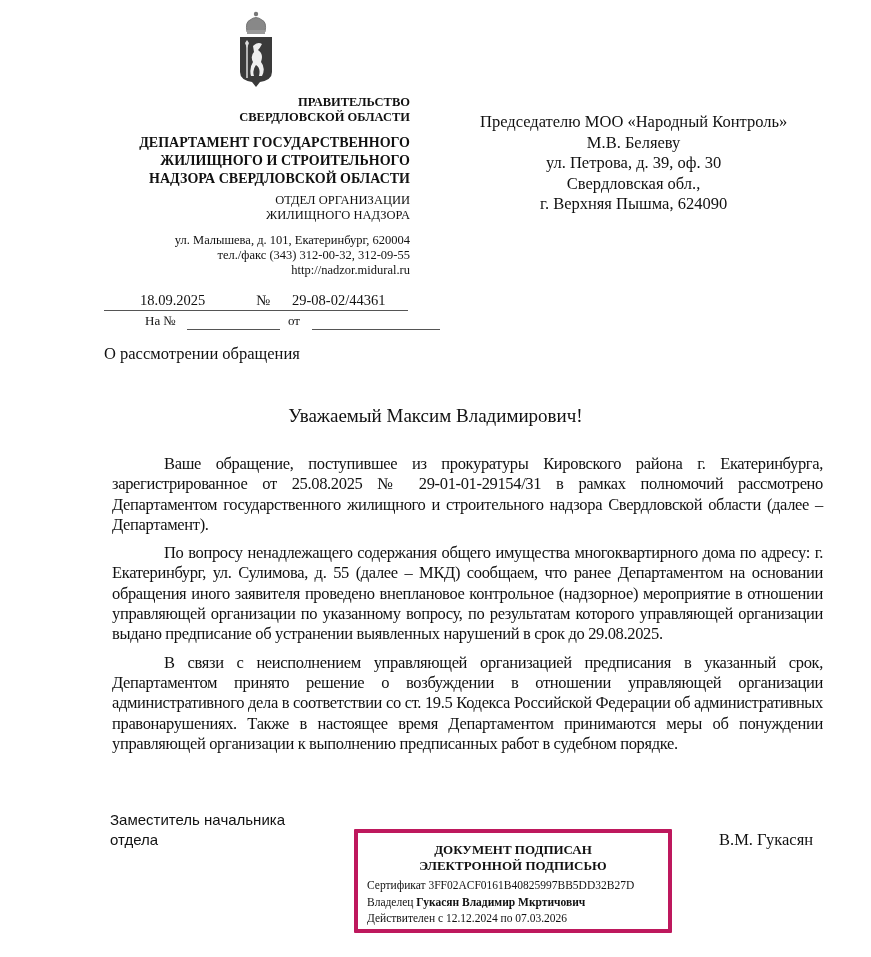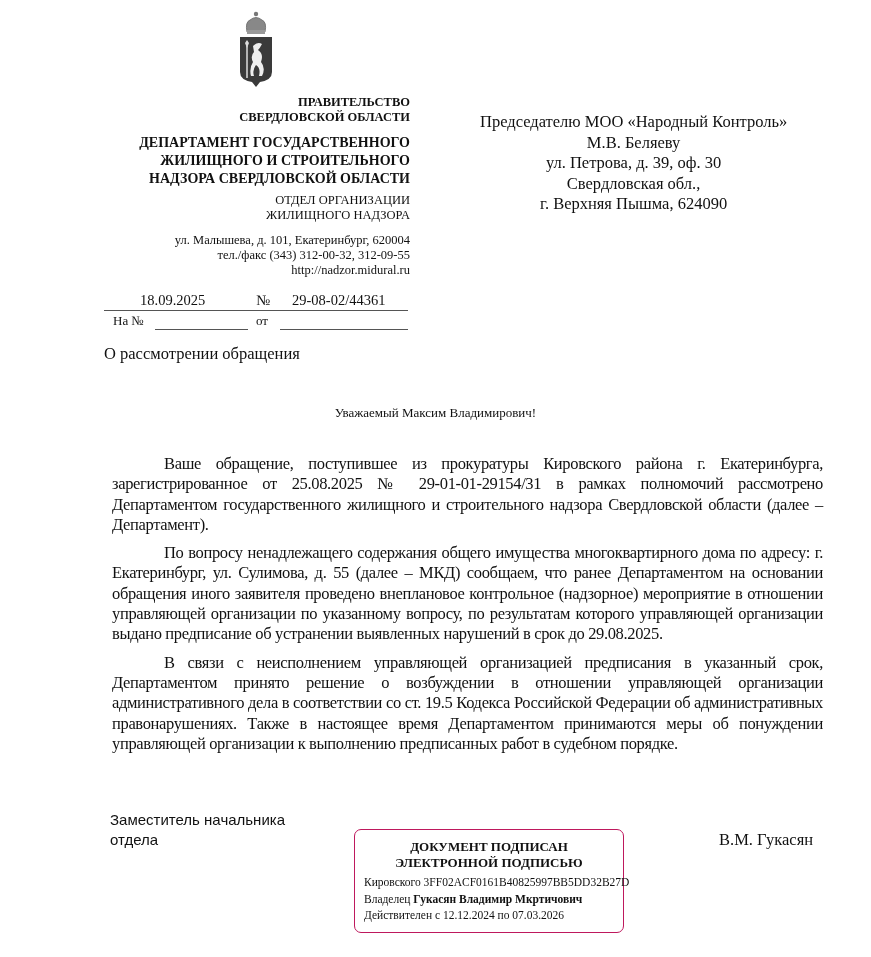--- a/index.html
+++ b/index.html
@@ -13,38 +13,38 @@
   
   .hdr { position: absolute; left: 104px; width: 306px; text-align: right; }
   .hdr-gov { top: 95px; font-weight: bold; font-size: 12.5px; line-height: 15px; }
   .hdr-dept { top: 134px; font-weight: bold; font-size: 14px; line-height: 18px; }
   .hdr-div { top: 193px; font-weight: normal; font-size: 12.5px; line-height: 15px; }
   .hdr-addr { top: 233px; font-size: 12.5px; line-height: 15px; }
 
   
   .reg { font-size: 14.5px; }
   .line { position: absolute; height: 0; border-top: 1px solid #555; }
-  .small { font-size: 13px; }
+  .small { font-size: 13px; margin-left: 32px; }
 
   
   #recipient { left: 480px; top: 112px; font-size: 16.5px; line-height: 20.5px; text-align: center; }
 
   #subject { left: 104px; top: 344px; font-size: 16.5px; }
-  #greeting { left: 0; width: 871px; top: 405px; text-align: center; font-size: 13px; }
+  #greeting { left: 0; width: 871px; top: 405px; text-align: center; font-size: 19px; }
 
   #body { left: 104px; top: 446px; width: 727px; font-size: 16.5px; line-height: 20.3px;
           text-align: justify; font-family: "Liberation Sans Narrow", "Liberation Serif", serif; }
   #body p { margin: 8px; text-indent: 52px; letter-spacing: -0.35px; }
 
   #sig-title { left: 110px; top: 810px; font-family: "Liberation Sans", sans-serif;
                font-size: 15px; line-height: 20px; }
   #sig-name { left: 719px; top: 830px; font-size: 16.5px; }
 
-  #stamp { left: 354px; top: 829px; width: 270px; height: 104px; border: 1px solid #be185d;
-           border-radius: 7px; box-sizing: border-box; }
+  #stamp { left: 354px; top: 829px; width: 318px; height: 104px; border: 4px solid #be185d;
+           border-radius: 1px; box-sizing: border-box; }
   .st-title { position: absolute; left: 0; width: 100%; text-align: center; font-weight: bold;
               font-size: 13px; line-height: 16px; top: 9px; }
   .st-line { position: absolute; left: 9px; font-size: 11.5px; white-space: nowrap; }
 </style>
 </head>
 <body>
 
 <div id="emblem" class="abs">
   <svg width="40" height="78" viewBox="0 0 40 78">
 
@@ -112,21 +112,21 @@
   <div>отдела</div>
 </div>
 <div id="sig-name" class="abs">В.М. Гукасян</div>
 
 <div id="stamp" class="abs">
   <div class="st-title">
     <div>ДОКУМЕНТ ПОДПИСАН</div>
     <div>ЭЛЕКТРОННОЙ ПОДПИСЬЮ</div>
   </div>
   <div class="st-line" style="top:46px;">
-    <span>Кировского</span>
+    <span>Сертификат</span>
     <span>3FF02ACF0161B40825997BB5DD32B27D</span>
   </div>
   <div class="st-line" style="top:63px;">
     <span>Владелец</span>
     <b>Гукасян Владимир Мкртичович</b>
   </div>
   <div class="st-line" style="top:79px;">Действителен с 12.12.2024 по 07.03.2026</div>
 </div>
 
 </body></html>

